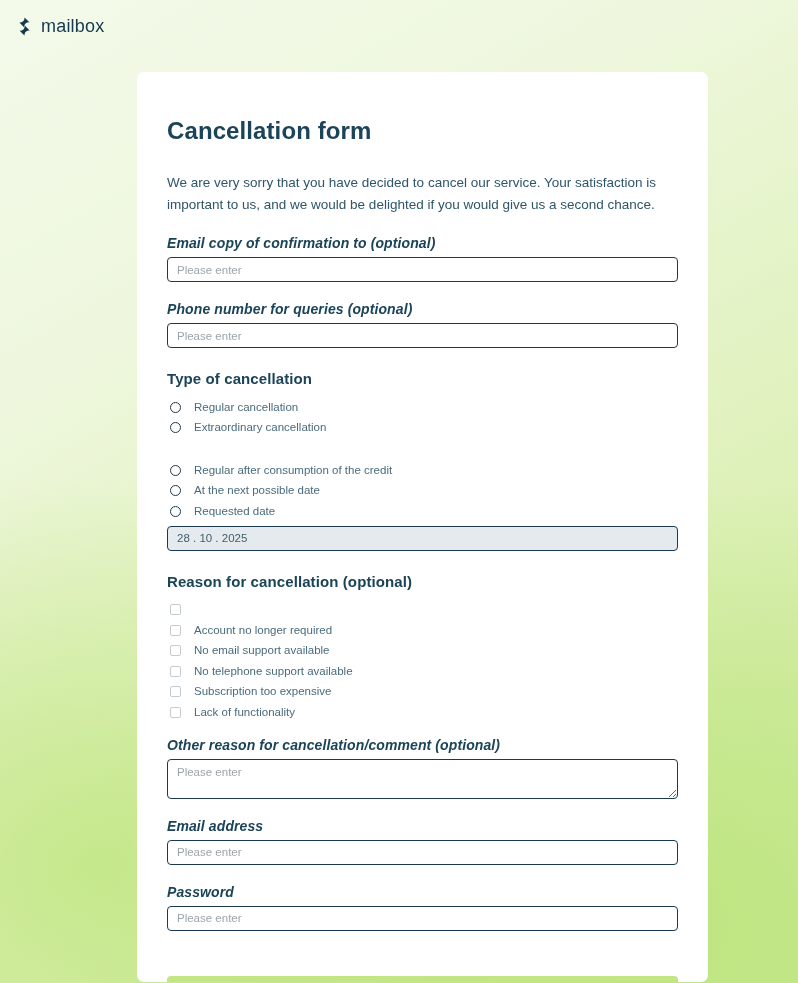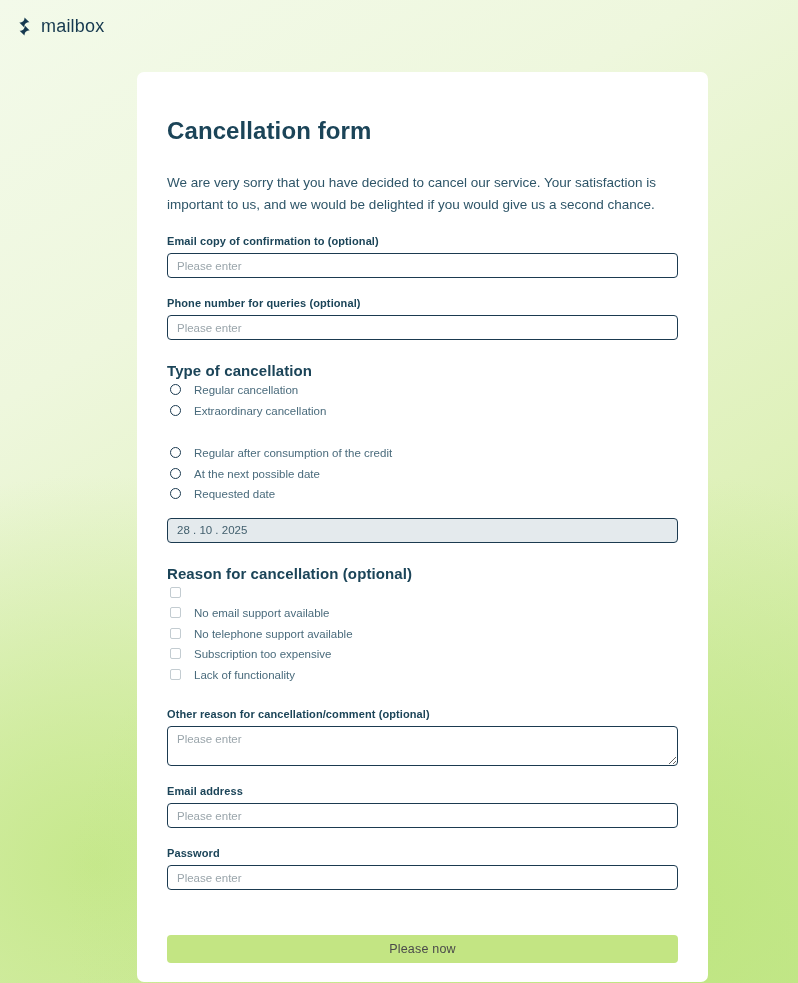--- a/index.html
+++ b/index.html
@@ -55,26 +55,27 @@
     letter-spacing: .1px;
   }
   .intro {
     margin: 26px 0 0 0;
     font-size: 13.5px;
     line-height: 22px;
     color: #2e5568;
   }
   .field { margin-top: 19px; }
   .field-label {
-    font-size: 11px;
+    font-size: 14px;
     font-weight: bold;
     color: #1b4458;
     letter-spacing: .1px;
     margin-bottom: 6px;
     display: block;
+    font-style: italic;
   }
   .text-input {
     width: 100%;
     height: 25px;
     border: 1px solid #1b3a50;
     border-radius: 4px;
     background: #fff;
     font-family: "Liberation Sans", sans-serif;
     font-size: 11.5px;
     color: #2b4b5c;
@@ -105,21 +106,21 @@
   .group-label {
     font-size: 15px;
     font-weight: bold;
     color: #1b4458;
     letter-spacing: .1px;
     display: block;
     margin-bottom: 5px;
   }
   .opt-row {
     display: flex;
-    align-items: flex-start;
+    align-items: flex-end;
     height: 20.5px;
     cursor: pointer;
   }
   .radio-box {
     width: 11px; height: 11px;
     border: 1.3px solid #1b3a50;
     border-radius: 50%;
     background: #fff;
     flex: 0 0 auto;
     margin-left: 3px;
@@ -214,20 +215,24 @@
     </div>
   </div>
 
   <div class="group">
     <span class="group-label">Reason for cancellation (optional)</span>
     <div class="opt-row">
       <span class="check-box"></span>
     </div>
     <div class="opt-row">
       <span class="check-box"></span>
+      <span class="opt-label">Account no longer required</span>
+    </div>
+    <div class="opt-row">
+      <span class="check-box"></span>
       <span class="opt-label">No email support available</span>
     </div>
     <div class="opt-row">
       <span class="check-box"></span>
       <span class="opt-label">No telephone support available</span>
     </div>
     <div class="opt-row">
       <span class="check-box"></span>
       <span class="opt-label">Subscription too expensive</span>
     </div>

